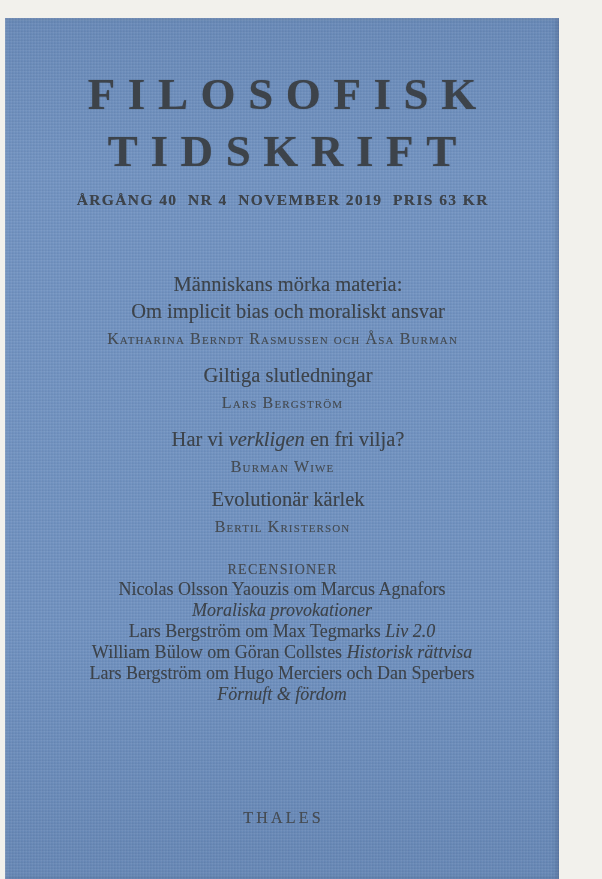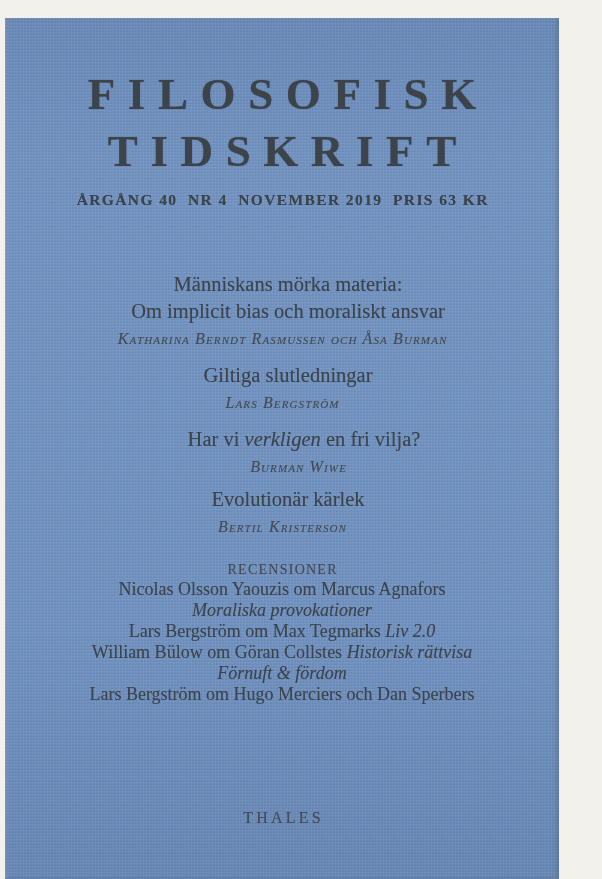--- a/index.html
+++ b/index.html
@@ -60,25 +60,24 @@
   }
   .article-authors {
     font-size: 16px;
     line-height: 24px;
     margin-top: 2px;
     font-variant: small-caps;
     letter-spacing: 0.07em;
     text-indent: 0.07em;
     color: var(--ink-soft);
     text-shadow: 0 0 0.5px rgba(50,56,64,0.35);
-    font-style: italic;
   }
   .art-1 { top: 253px; }
   .art-2 { top: 344px; }
-  .art-3 { top: 408px; margin-left: 16px; }
+  .art-3 { top: 408px; }
   .art-4 { top: 468px; }
   .reviews-heading {
     top: 543px;
     font-size: 14px;
     line-height: 18px;
     letter-spacing: 0.09em;
     text-indent: 0.09em;
     color: var(--ink-soft);
     text-shadow: 0 0 0.5px rgba(50,56,64,0.4);
   }
@@ -133,19 +132,19 @@
     <div class="article-authors">Bertil Kristerson</div>
   </div>
 
   <div class="block reviews-heading">RECENSIONER</div>
 
   <div class="block reviews-list">
     <div><span>Nicolas Olsson Yaouzis om Marcus Agnafors</span></div>
     <div><span class="italic">Moraliska provokationer</span></div>
     <div><span>Lars Bergström om Max Tegmarks </span><span class="italic">Liv 2.0</span></div>
     <div><span>William Bülow om Göran Collstes </span><span class="italic">Historisk rättvisa</span></div>
+    <div><span>Lars Bergström om Hugo Merciers och Dan Sperbers</span></div>
     <div><span class="italic">Förnuft &amp; fördom</span></div>
-    <div><span>Lars Bergström om Hugo Merciers och Dan Sperbers</span></div>
   </div>
 
   <div class="block publisher">THALES</div>
 
 </div>
 
 </body></html>

